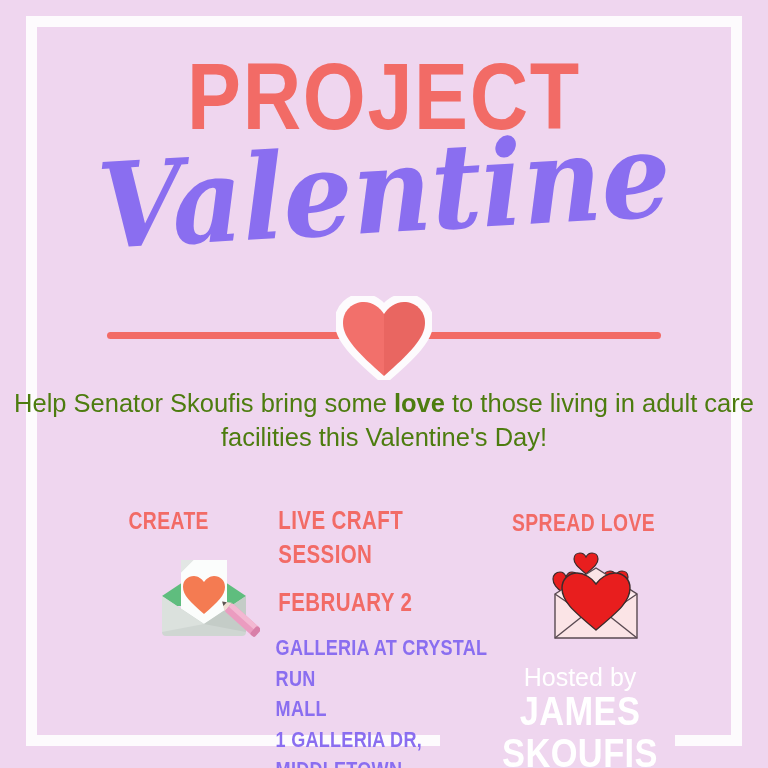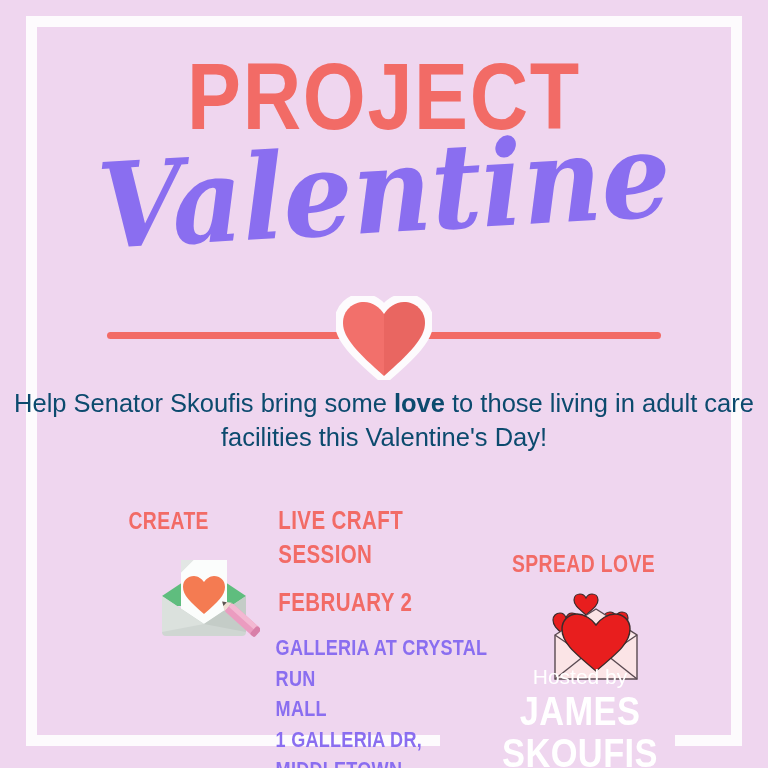--- a/index.html
+++ b/index.html
@@ -86,39 +86,39 @@
     margin-left: -48px;
     width: 96px; height: 84px;
   }
 
   
   .body-copy {
     position: absolute;
     left: 0; top: 386px;
     width: 768px;
     text-align: center;
-    color: #0c4a6e;
+    color: #4d7c0f;
     font-size: 25.5px;
     line-height: 34px;
   }
   .body-copy b { font-weight: bold; }
 
   
   .cols {
     position: absolute;
     left: 28px; top: 500px;
     width: 712px; height: 210px;
   }
   .col {
     position: absolute;
     text-align: left;
   }
   .col-left   { left: 86px;  top: 8px;  width: 180px; }
   .col-center { left: 226px; top: 4px;  width: 270px; }
-  .col-right  { left: 468px; top: 10px; width: 200px; margin-top: 41px; }
+  .col-right  { left: 468px; top: 10px; width: 200px; }
 
   .cond-head {
     font-family: "Liberation Sans Narrow", "Liberation Sans", sans-serif;
     font-weight: bold;
     font-size: 23px;
     letter-spacing: 0.5px;
     color: #f26b66;
     transform: scaleX(0.84);
     line-height: 1.2;
   }
@@ -145,21 +145,21 @@
 
   
   .host {
     position: absolute;
     left: 430px; top: 664px;
     width: 300px;
     text-align: center;
     color: #ffffff;
     z-index: 5;
   }
-  .host-pre  { font-size: 21px; line-height: 26px; }
+  .host-pre  { font-size: 25px; line-height: 26px; }
   .host-name {
     font-family: "Liberation Sans Narrow", "Liberation Sans", sans-serif;
     font-weight: bold;
     font-size: 40px;
     line-height: 42px;
     letter-spacing: 0.5px;
     transform: scaleX(0.86);
   }
 </style>
 </head>

